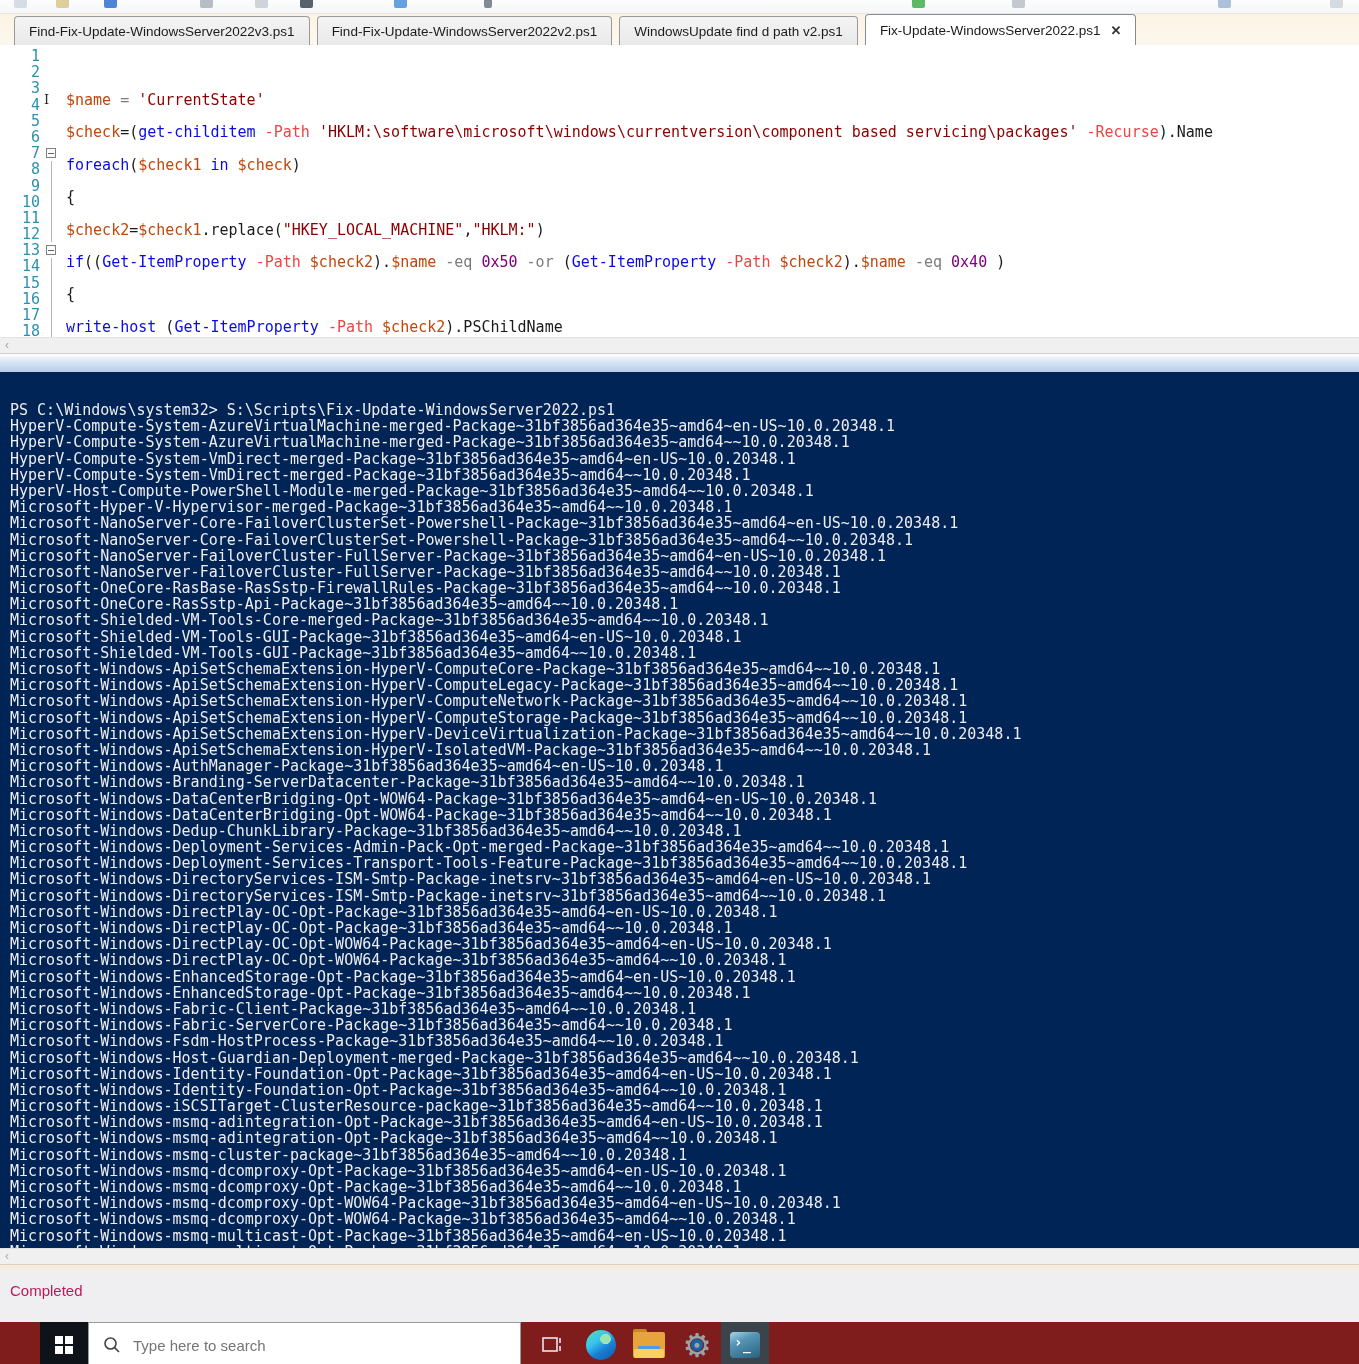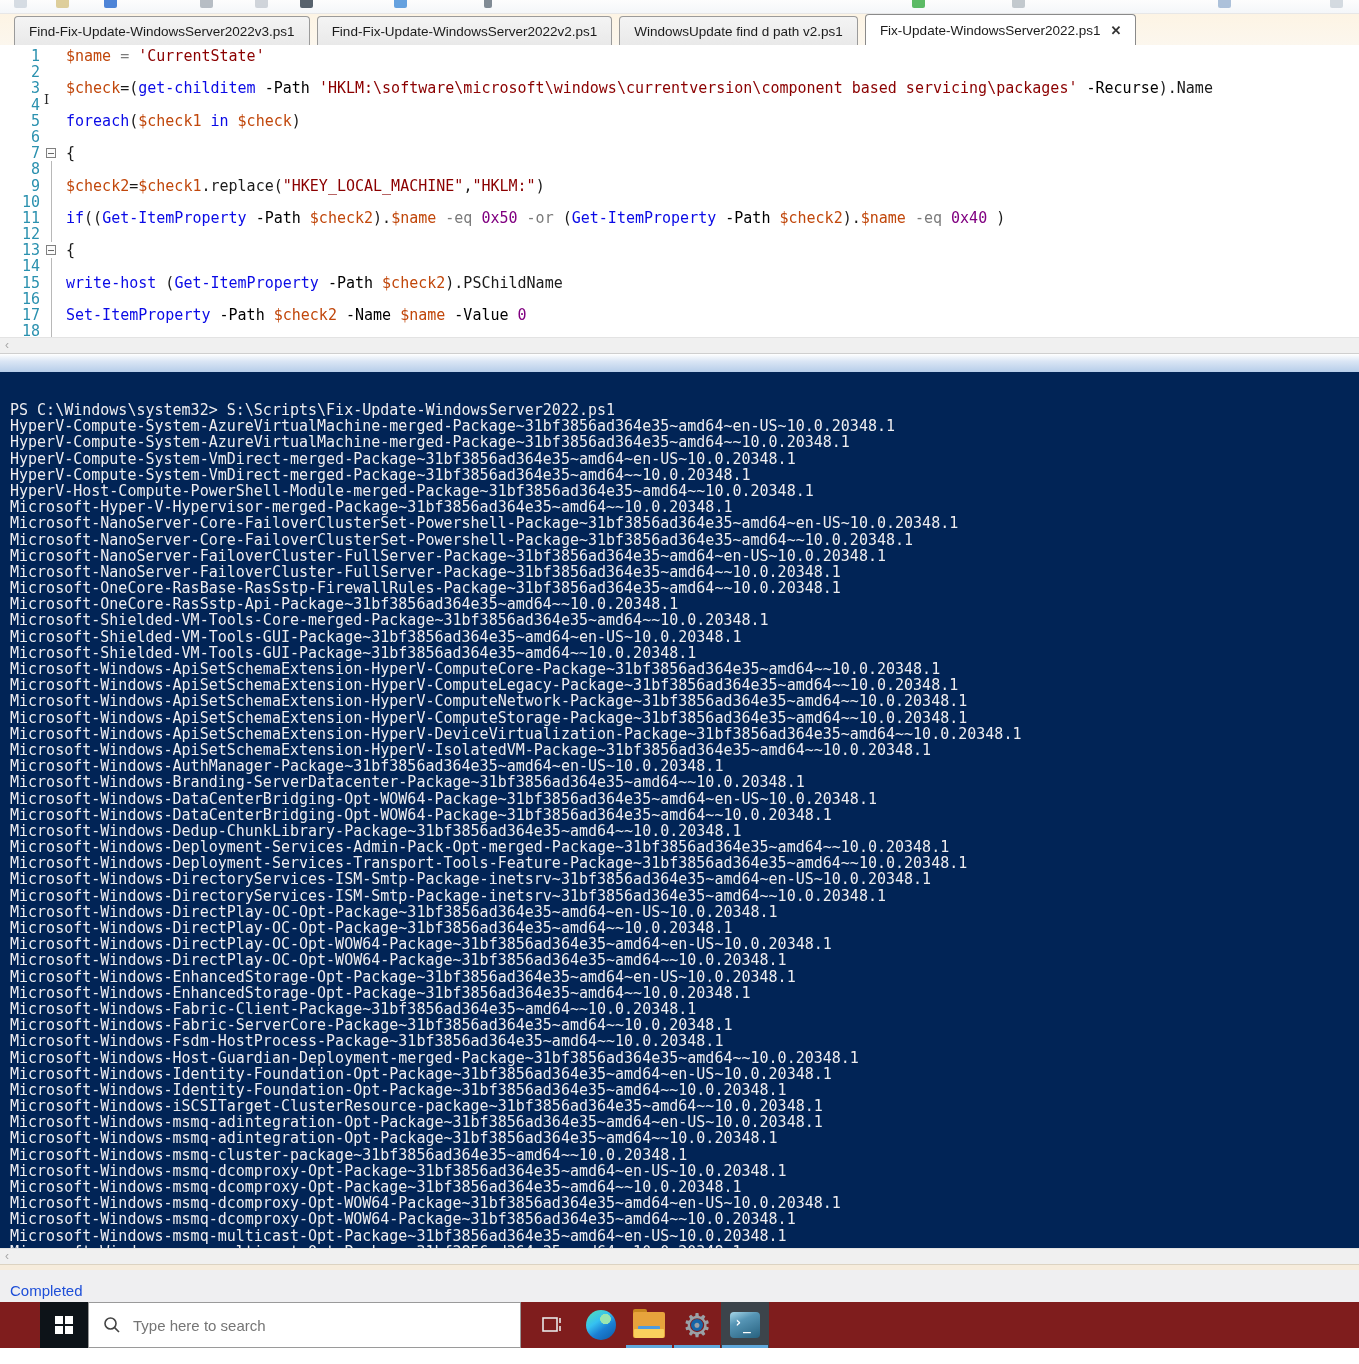--- a/index.html
+++ b/index.html
@@ -23,43 +23,43 @@
   
   .editor{position:relative;height:292px;background:#fff;overflow:hidden;
     font-family:"DejaVu Sans Mono","Liberation Mono",monospace;font-size:15px;}
   .code-rows{position:absolute;top:3px;left:0;right:0;}
   .code-row{display:flex;height:16.2px;line-height:16.2px;white-space:pre;}
   .ln{width:40px;text-align:right;color:#2b91af;flex:0 0 40px;}
   .foldcol{width:26px;flex:0 0 26px;position:relative;}
   .foldbox{position:absolute;left:6px;top:3px;width:10px;height:10px;border:1px solid #808080;
     background:#fbfbfb;font-size:10px;line-height:8px;text-align:center;color:#333;box-sizing:border-box;}
   .guide{position:absolute;left:11px;top:0;bottom:0;border-left:1px solid #b8b8b8;}
-  .code{color:#1a1a1a;}
+  .code{color:#1a1a1a;margin-top:44px;}
   .tok-v{color:#c1470b}.tok-s{color:#8b0000}.tok-c{color:#0a0ae6}.tok-k{color:#0a0ae6}
-  .tok-p{color:#000000}.tok-o{color:#7b7b7b}.tok-n{color:#800080}.tok-t{color:#1a1a1a}
+  .tok-p{color:#ef4444}.tok-o{color:#7b7b7b}.tok-n{color:#800080}.tok-t{color:#1a1a1a}
   .ibeam{position:absolute;left:44px;top:47px;width:9px;height:14px;color:#2a2a2a;font-size:13px;
     font-family:"DejaVu Serif",serif;}
 
   
   .hscroll{height:16px;background:#f0f0f0;border-top:1px solid #e3e3e3;box-sizing:border-box;
     position:relative;color:#a7a7a7;font-size:12px;}
   .hscroll .chev{position:absolute;left:5px;top:0px;line-height:15px;}
   .splitter{height:19px;background:linear-gradient(#ffffff,#dbe6f5 40%,#b6cde9);
     border-top:1px solid #cfcfcf;box-sizing:border-box;}
 
   
   .console{position:relative;height:876px;background:#012456;overflow:hidden;
     font-family:"DejaVu Sans Mono","Liberation Mono",monospace;font-size:15px;color:#eeedf0;}
   .console-lines{position:absolute;top:6px;left:10px;margin-top:24px;}
   .console-lines div{height:16.2px;line-height:16.2px;white-space:pre;}
 
   
   .prestatus{height:6px;background:#f6ecdc;border-top:1px solid #dcd3c2;box-sizing:border-box;}
-  .statusbar{height:32px;background:#efeff1;padding:12px 0 0 10px;box-sizing:border-box;
-    font-size:15px;color:#1d4ed8;}
+  .statusbar{height:52px;background:#efeff1;padding:12px 0 0 10px;box-sizing:border-box;
+    font-size:15px;color:#be185d;}
 
   
   .taskbar{height:46px;background:#7f1d1d;display:flex;align-items:stretch;padding-left:40px;}
   .tb-start{width:48px;background:#0d1318;border:none;display:flex;align-items:center;
     justify-content:center;cursor:pointer;}
   .winlogo{display:grid;grid-template-columns:8px 8px;grid-template-rows:8px 8px;gap:1.5px;}
   .winlogo i{background:#fdfdfd;}
   .tb-search{width:433px;background:#fff;display:flex;align-items:center;gap:10px;padding-left:14px;
     box-sizing:border-box;border:1px solid #9a9a9a;}
   .tb-search input{border:none;outline:none;font-size:15px;color:#333;width:300px;

